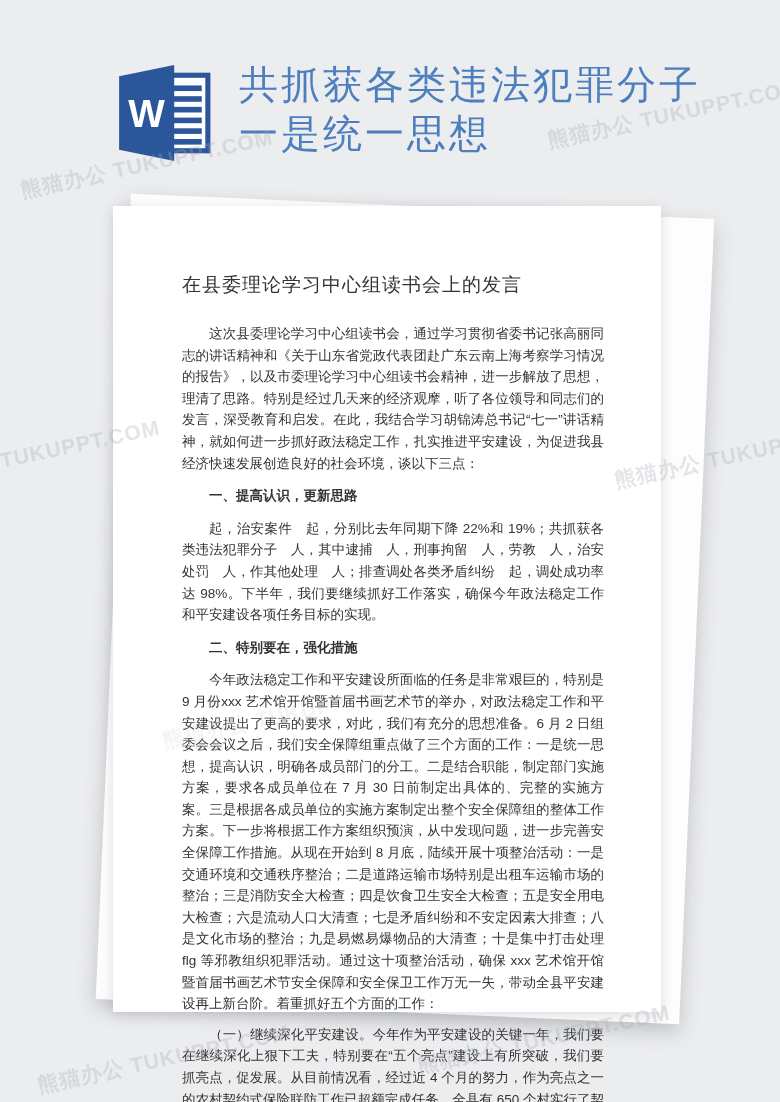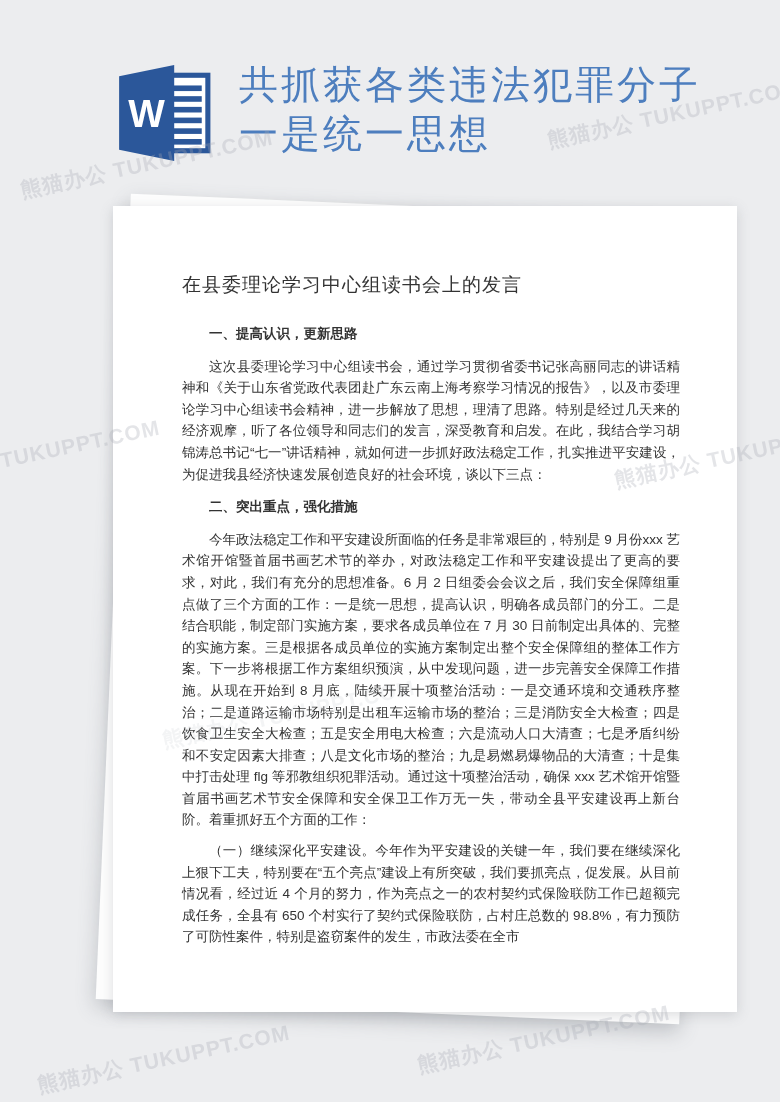--- a/index.html
+++ b/index.html
@@ -30,21 +30,21 @@
   .sheet-behind {
     position:absolute; left:113px; top:206px;
     width:584px; height:806px;
     background:#fdfdfd;
     transform:rotate(2.5deg);
     box-shadow:0 8px 20px rgba(90,95,105,.30);
     z-index:1;
   }
   .doc-page {
     position:absolute; left:113px; top:206px;
-    width:624px; height:806px;
+    width:548px; height:806px;
     background:#ffffff;
     box-shadow:0 3px 12px rgba(100,105,115,.22);
     z-index:2;
     padding:66px 57px 0 69px;
   }
 
   
   .doc-title {
     font-size:19px;
     font-weight:500;
@@ -98,23 +98,24 @@
       <span>共抓获各类违法犯罪分子</span>
       <span>一是统一思想</span>
     </h1>
   </div>
 
   <div class="sheet-behind"></div>
 
   <div class="doc-page">
     <h2 class="doc-title">在县委理论学习中心组读书会上的发言</h2>
     <div class="doc-body">
+        <p class="para body">这次县委理论学习中心组读书会，通过学习贯彻省委书记张高丽同志的讲话精神和《关于山东省党政代表团赴广东云南上海考察学习情况的报告》，以及市委理论学习中心组读书会精神，进一步解放了思想，理清了思路。特别是经过几天来的经济观摩，听了各位领导和同志们的发言，深受教育和启发。在此，我结合学习胡锦涛总书记“七一”讲话精神，就如何进一步抓好政法稳定工作，扎实推进平安建设，为促进我县经济快速发展创造良好的社会环境，谈以下三点：</p>
         <p class="para heading">一、提高认识，更新思路</p>
-        <p class="para body">这次县委理论学习中心组读书会，通过学习贯彻省委书记张高丽同志的讲话精神和《关于山东省党政代表团赴广东云南上海考察学习情况的报告》，以及市委理论学习中心组读书会精神，进一步解放了思想，理清了思路。特别是经过几天来的经济观摩，听了各位领导和同志们的发言，深受教育和启发。在此，我结合学习胡锦涛总书记“七一”讲话精神，就如何进一步抓好政法稳定工作，扎实推进平安建设，为促进我县经济快速发展创造良好的社会环境，谈以下三点：</p>
-        <p class="para heading">二、突出重点，强化措施</p>
+        <p class="para body">起，治安案件　起，分别比去年同期下降 22%和 19%；共抓获各类违法犯罪分子　人，其中逮捕　人，刑事拘留　人，劳教　人，治安处罚　人，作其他处理　人；排查调处各类矛盾纠纷　起，调处成功率达 98%。下半年，我们要继续抓好工作落实，确保今年政法稳定工作和平安建设各项任务目标的实现。</p>
+        <p class="para heading">二、特别要在，强化措施</p>
         <p class="para body">今年政法稳定工作和平安建设所面临的任务是非常艰巨的，特别是 9 月份xxx 艺术馆开馆暨首届书画艺术节的举办，对政法稳定工作和平安建设提出了更高的要求，对此，我们有充分的思想准备。6 月 2 日组委会会议之后，我们安全保障组重点做了三个方面的工作：一是统一思想，提高认识，明确各成员部门的分工。二是结合职能，制定部门实施方案，要求各成员单位在 7 月 30 日前制定出具体的、完整的实施方案。三是根据各成员单位的实施方案制定出整个安全保障组的整体工作方案。下一步将根据工作方案组织预演，从中发现问题，进一步完善安全保障工作措施。从现在开始到 8 月底，陆续开展十项整治活动：一是交通环境和交通秩序整治；二是道路运输市场特别是出租车运输市场的整治；三是消防安全大检查；四是饮食卫生安全大检查；五是安全用电大检查；六是流动人口大清查；七是矛盾纠纷和不安定因素大排查；八是文化市场的整治；九是易燃易爆物品的大清查；十是集中打击处理 flg 等邪教组织犯罪活动。通过这十项整治活动，确保 xxx 艺术馆开馆暨首届书画艺术节安全保障和安全保卫工作万无一失，带动全县平安建设再上新台阶。着重抓好五个方面的工作：</p>
         <p class="para body">（一）继续深化平安建设。今年作为平安建设的关键一年，我们要在继续深化上狠下工夫，特别要在“五个亮点”建设上有所突破，我们要抓亮点，促发展。从目前情况看，经过近 4 个月的努力，作为亮点之一的农村契约式保险联防工作已超额完成任务，全县有 650 个村实行了契约式保险联防，占村庄总数的 98.8%，有力预防了可防性案件，特别是盗窃案件的发生，市政法委在全市</p>
       </div>
 
   </div>
 
   <div class="wm-layer">
     <div class="wm" style="left:18px;  top:150px;">熊猫办公 TUKUPPT.COM</div>
     <div class="wm" style="left:545px; top:100px;">熊猫办公 TUKUPPT.COM</div>
     <div class="wm" style="left:-95px; top:440px;">熊猫办公 TUKUPPT.COM</div>

